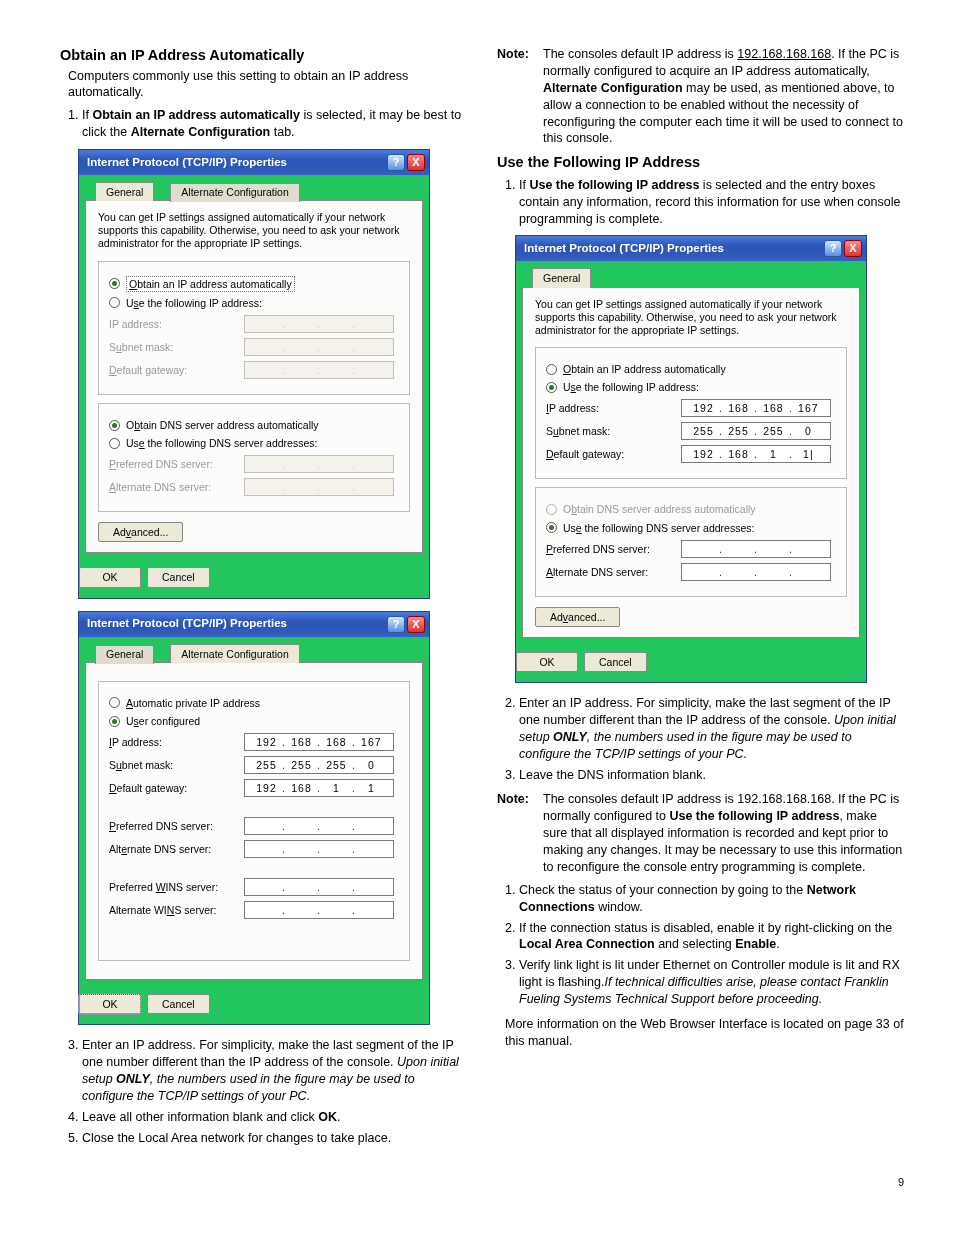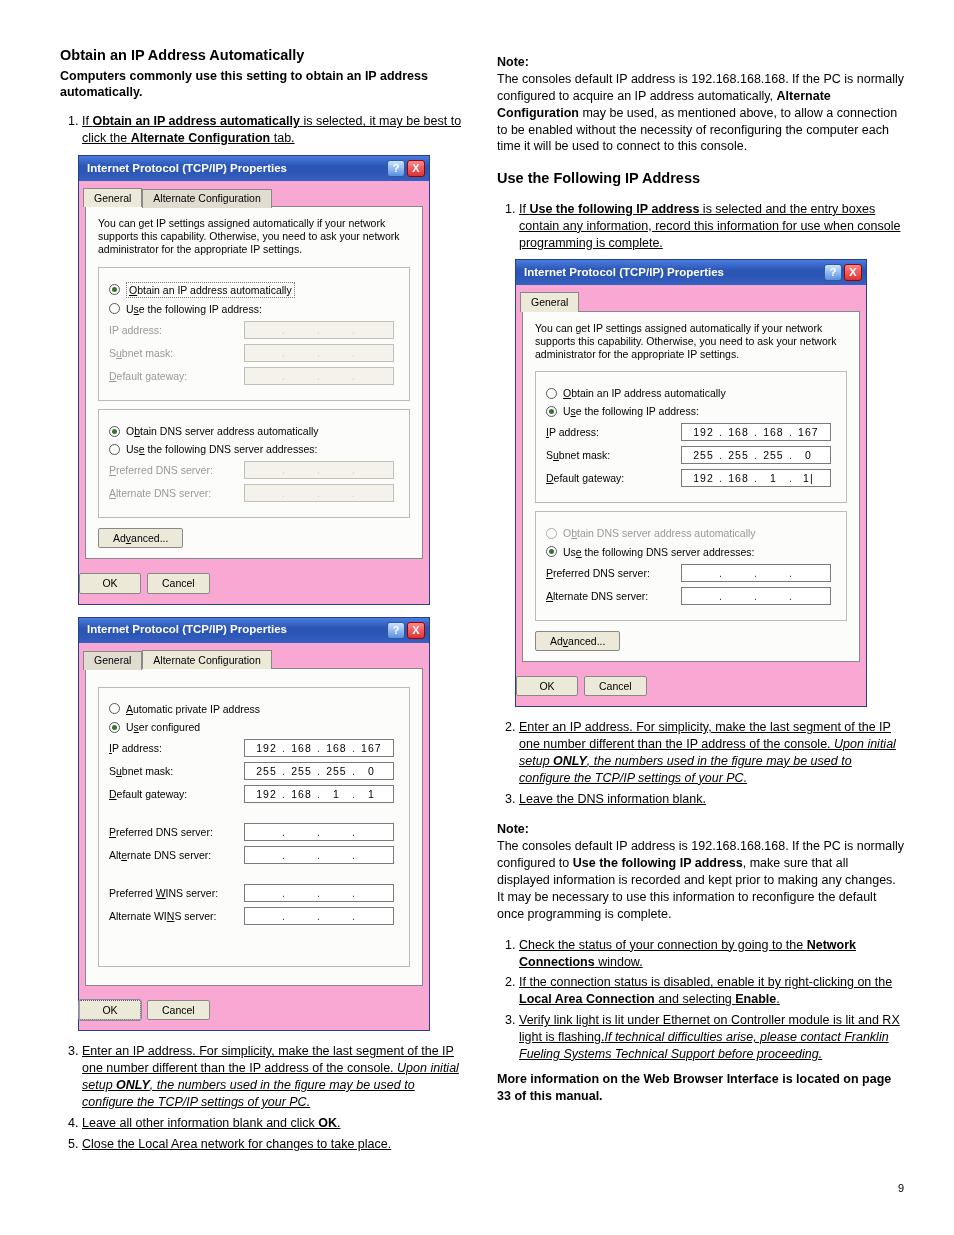--- a/index.html
+++ b/index.html
@@ -8,35 +8,35 @@
     font-size: 12.5px;
     line-height: 1.35;
     margin: 0;
     padding: 40px 50px 30px 60px;
     color: #000;
     width: 954px;
   }
   .columns { display: flex; gap: 30px; }
   .col { flex: 1; min-width: 0; }
   h2 { font-size: 14.5px; font-weight: bold; margin: 6px 0 2px 0; }
-  p { margin: 2px 0 6px 0; font-weight: bold; }
-  ol { margin: 12px 0 8px 0; padding-left: 22px; text-decoration: underline; }
+  p { margin: 2px 0 6px 8px; }
+  ol { margin: 4px 0 8px 0; padding-left: 22px; }
   ol li { margin-bottom: 4px; }
   .bold { font-weight: bold; }
   .italic { font-style: italic; }
-  .underline { }
-  .note-row { display: flex; margin: 14px 0; flex-direction: column; }
+  .underline { text-decoration: underline; }
+  .note-row { display: flex; margin: 6px 0; }
   .note-label { font-weight: bold; width: 46px; flex-shrink: 0; }
   .note-body { flex: 1; }
   .page-num { text-align: right; font-size: 11px; margin-top: 20px; }
 
   
   .dialog {
     border: 1px solid #2a3f8a;
-    background: #f9a8d4;
+    background: #22c55e;
     font-size: 10.5px;
     margin: 6px 0 12px 18px;
     width: 352px;
     font-family: Tahoma, Arial, sans-serif;
   }
   .titlebar {
     background: linear-gradient(to bottom,#4a7de0 0%,#2c56b5 40%,#2c56b5 60%,#3560c0 100%);
     color: #fff;
     font-weight: bold;
     font-size: 11.5px;
@@ -51,21 +51,21 @@
     border: 1px solid #900;
     border-radius: 3px;
     margin-left: 2px;
     color: #fff;
     font-size: 11px;
     font-weight: bold;
     text-align: center;
     line-height: 15px;
   }
   .winbtn.help { background: linear-gradient(to bottom,#cde5ff,#5a8fe0); border-color:#2a5aa0; color:#fff;}
-  .tabs { display: flex; padding: 6px 6px 0 4px; gap:0; }
+  .tabs { display: flex; padding: 6px 6px 0 16px; gap:16px; }
   .tab {
     background: #ece9d8;
     border: 1px solid #888;
     border-bottom: none;
     padding: 2px 10px;
     font-size: 10.5px;
     position: relative;
     top: 1px;
   }
   .tab.inactive { background:#e0ddd0; top:2px; padding:1px 10px;}
@@ -431,21 +431,21 @@
     <ol start="2">
       <li>
         <span>Enter an IP address. For simplicity, make the last segment of the IP one number different than the IP address of the console. </span><span class="italic">Upon initial setup </span><span class="italic bold">ONLY</span><span class="italic">, the numbers used in the figure may be used to configure the TCP/IP settings of your PC.</span>
       </li>
       <li>Leave the DNS information blank.</li>
     </ol>
 
     <div class="note-row">
       <div class="note-label">Note:</div>
       <div class="note-body">
-        <span>The consoles default IP address is 192.168.168.168. If the PC is normally configured to </span><span class="bold">Use the following IP address</span><span>, make sure that all displayed information is recorded and kept prior to making any changes. It may be necessary to use this information to reconfigure the default once programming is complete.</span>
+        <span>The consoles default IP address is 192.168.168.168. If the PC is normally configured to </span><span class="bold">Use the following IP address</span><span>, make sure that all displayed information is recorded and kept prior to making any changes. It may be necessary to use this information to reconfigure the console entry programming is complete.</span>
       </div>
     </div>
 
     <ol>
       <li>
         <span>Check the status of your connection by going to the </span><span class="bold">Network Connections</span><span> window.</span>
       </li>
       <li>
         <span>If the connection status is disabled, enable it by right-clicking on the </span><span class="bold">Local Area Connection</span><span> and selecting </span><span class="bold">Enable</span><span>.</span>
       </li>

